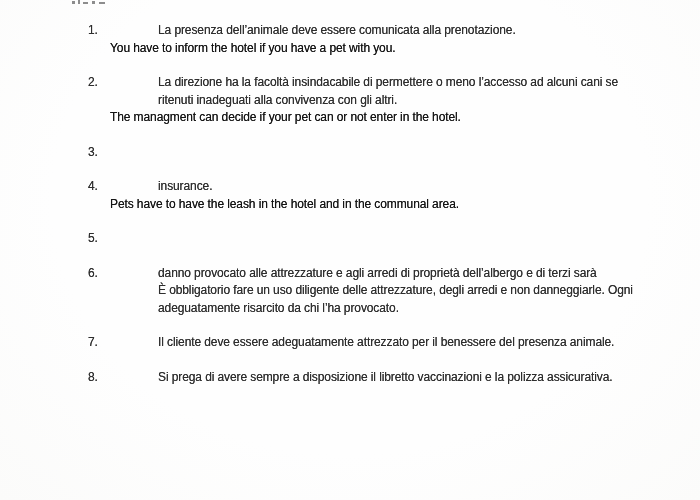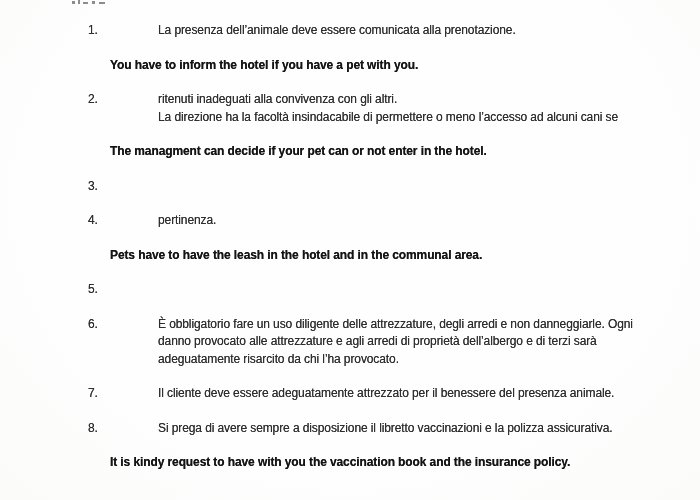--- a/index.html
+++ b/index.html
@@ -62,24 +62,23 @@
   }
   .body { flex: none; }
   .it-line {
     white-space: nowrap;
     color: #2e2e2e;
     text-shadow: 0 0 0.5px rgba(46,46,46,0.85);
     margin-left: 48px;
   }
   .en-line {
     white-space: nowrap;
-    font-weight: bold;
+    font-weight: normal;
     color: #141414;
     text-shadow: 0 0 0.4px rgba(20,20,20,0.85);
-    margin-top: 17px;
   }
 </style>
 </head>
 <body>
 
 <div class="page">
 
   <div class="remnant">
     <i class="m1"></i>
       <i class="m2"></i>
@@ -94,62 +93,61 @@
       <div class="num">1.</div>
       <div class="body">
         <div class="it-line">La presenza dell’animale deve essere comunicata alla prenotazione.</div>
         <div class="en-line">You have to inform the hotel if you have a pet with you.</div>
       </div>
     </div>
 
     <div class="item">
       <div class="num">2.</div>
       <div class="body">
+        <div class="it-line">La direzione ha la facoltà insindacabile di permettere o meno l’accesso ad alcuni cani se</div>
         <div class="it-line">ritenuti inadeguati alla convivenza con gli altri.</div>
-        <div class="it-line">La direzione ha la facoltà insindacabile di permettere o meno l’accesso ad alcuni cani se</div>
         <div class="en-line">The managment can decide if your pet can or not enter in the hotel.</div>
       </div>
     </div>
 
     <div class="item">
       <div class="num">3.</div>
       <div class="body">
       </div>
     </div>
 
     <div class="item">
       <div class="num">4.</div>
       <div class="body">
-        <div class="it-line">pertinenza.</div>
+        <div class="it-line">insurance.</div>
         <div class="en-line">Pets have to have the leash in the hotel and in the communal area.</div>
       </div>
     </div>
 
     <div class="item">
       <div class="num">5.</div>
     </div>
 
     <div class="item">
       <div class="num">6.</div>
       <div class="body">
+        <div class="it-line">danno provocato alle attrezzature e agli arredi di proprietà dell’albergo e di terzi sarà</div>
         <div class="it-line">È obbligatorio fare un uso diligente delle attrezzature, degli arredi e non danneggiarle. Ogni</div>
-        <div class="it-line">danno provocato alle attrezzature e agli arredi di proprietà dell’albergo e di terzi sarà</div>
         <div class="it-line">adeguatamente risarcito da chi l’ha provocato.</div>
       </div>
     </div>
 
     <div class="item">
       <div class="num">7.</div>
       <div class="body">
         <div class="it-line">Il cliente deve essere adeguatamente attrezzato per il benessere del presenza animale.</div>
       </div>
     </div>
 
     <div class="item">
       <div class="num">8.</div>
       <div class="body">
         <div class="it-line">Si prega di avere sempre a disposizione il libretto vaccinazioni e la polizza assicurativa.</div>
-        <div class="en-line">It is kindy request to have with you the vaccination book and the insurance policy.</div>
       </div>
     </div>
 
   </div>
 </div>
 
 </body></html>

